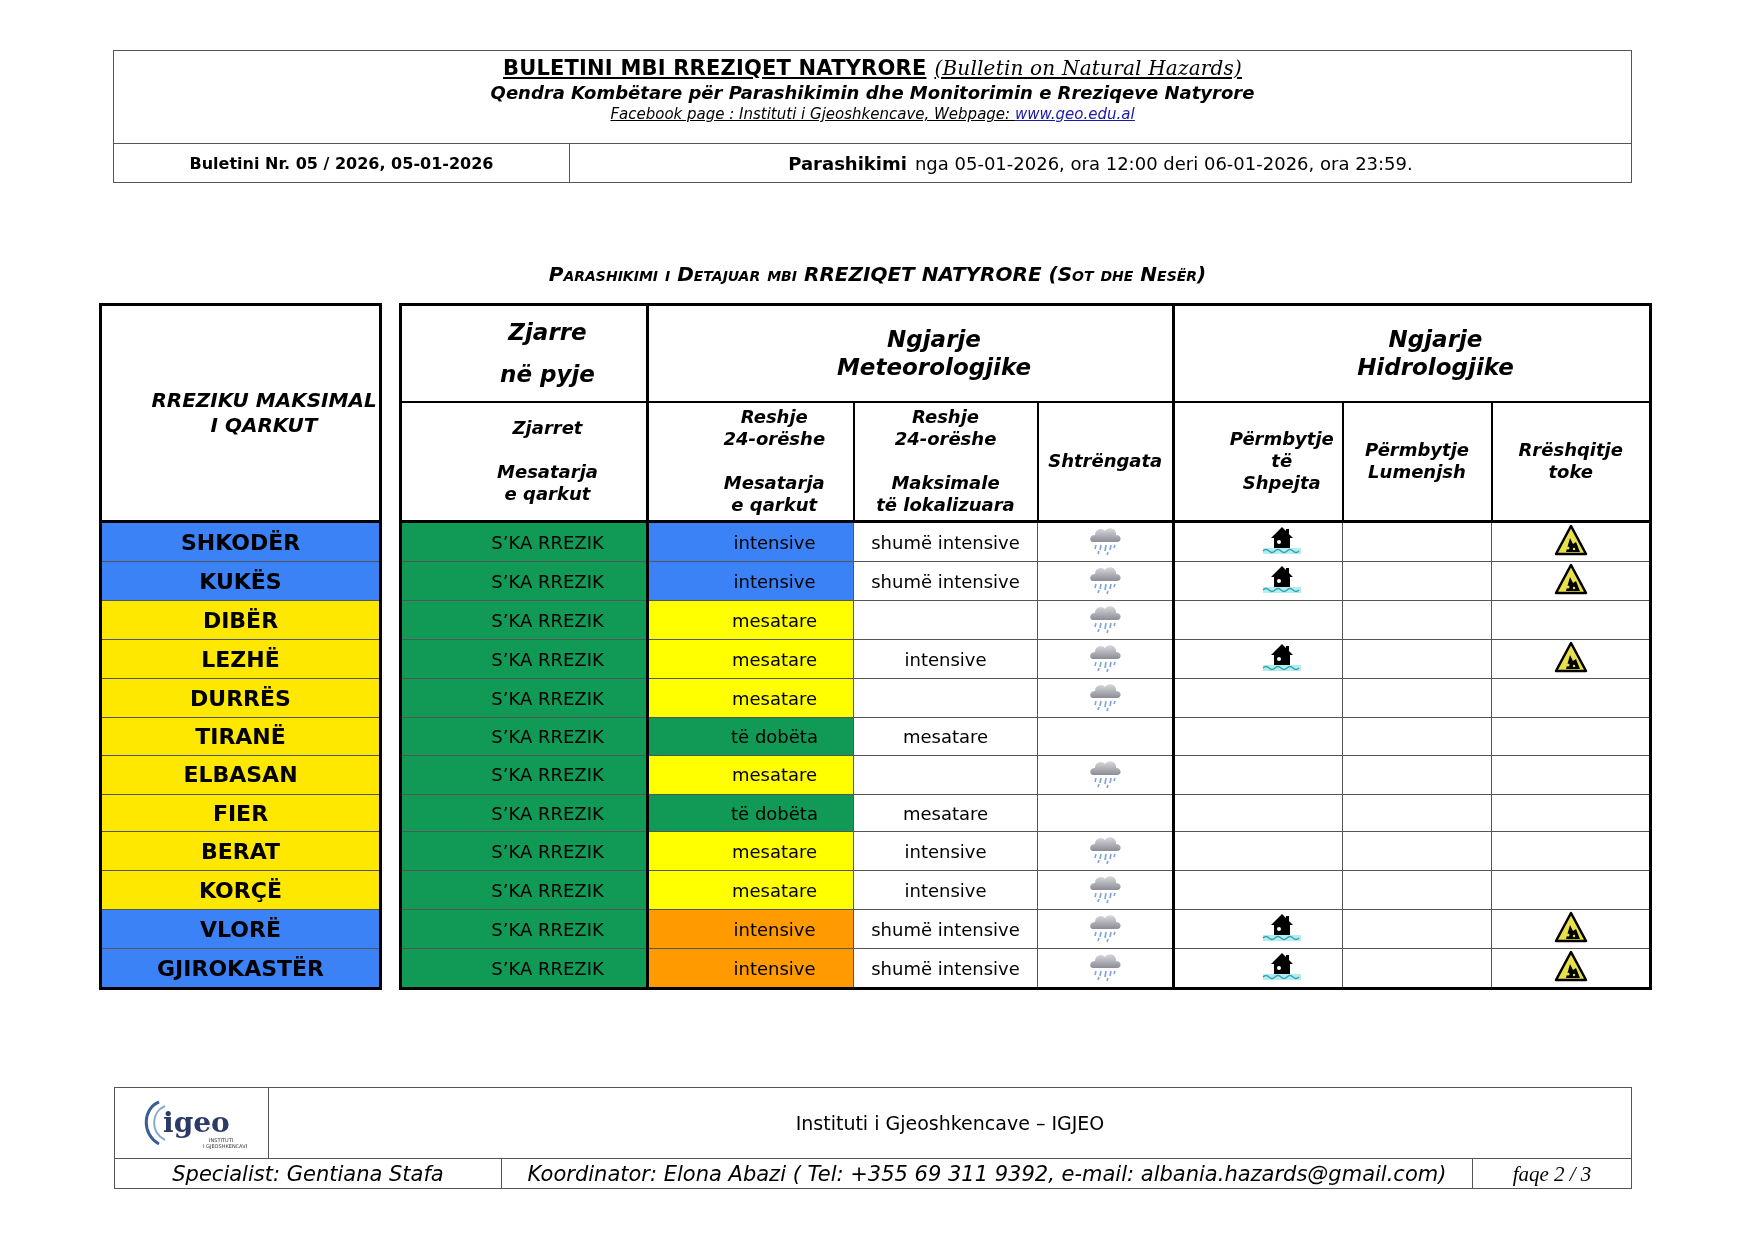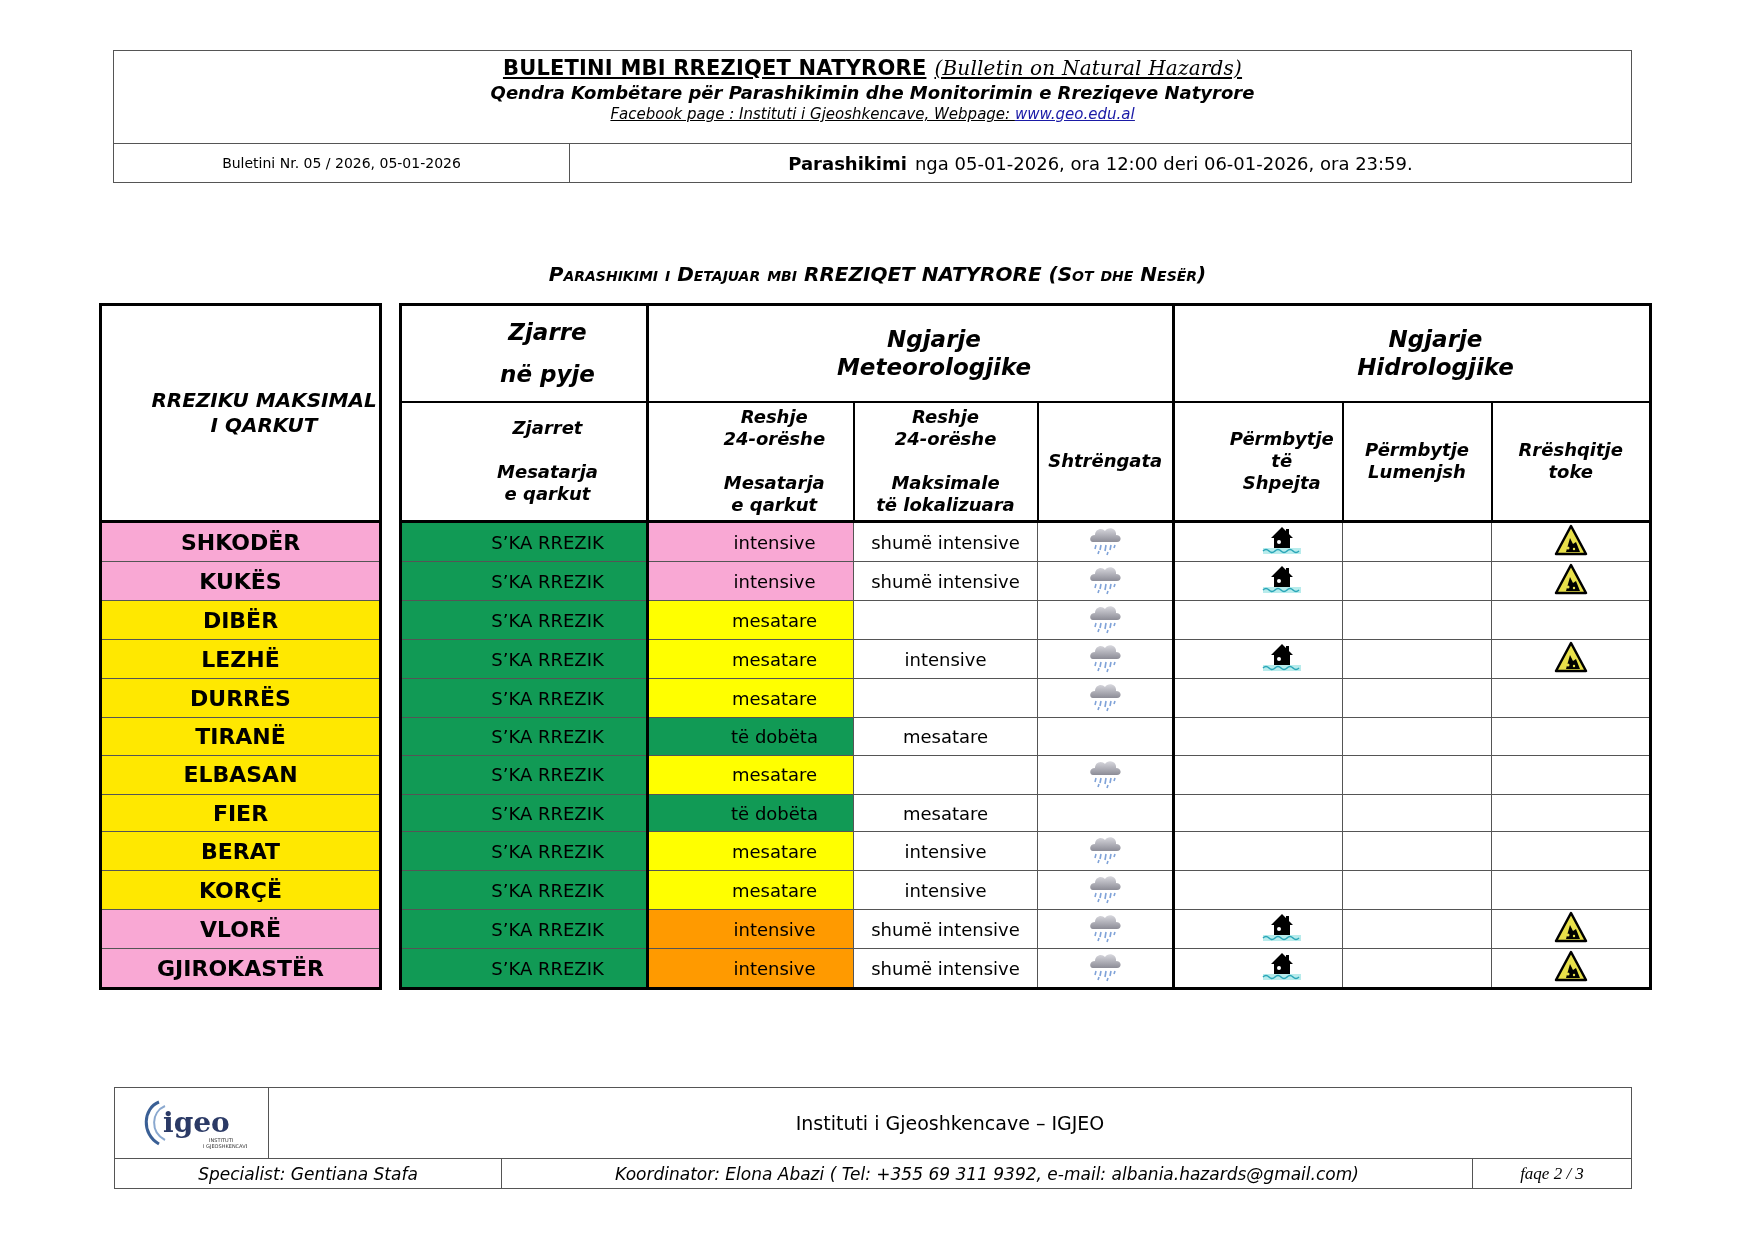--- a/index.html
+++ b/index.html
@@ -5,49 +5,49 @@
   html,body{margin:0;padding:0;background:#fff;}
   body{width:1755px;height:1241px;position:relative;font-family:"DejaVu Sans","Liberation Sans",sans-serif;color:#000;overflow:hidden;}
   .hdr{position:absolute;left:113px;top:50px;width:1519px;height:133px;border:1.5px solid #555;box-sizing:border-box;}
   .hdr-top{height:93px;border-bottom:1.5px solid #555;text-align:center;box-sizing:border-box;padding-top:5px;}
   .hdr-title{font-size:21px;font-weight:bold;letter-spacing:.2px;text-decoration:underline;}
   .hdr-title .en{font-family:"DejaVu Serif","Liberation Serif",serif;font-style:italic;font-weight:normal;font-size:20px;margin-left:8px;}
   .hdr-sub{font-size:18px;font-weight:bold;font-style:italic;margin-top:2px;}
   .hdr-links{font-size:15px;font-style:italic;text-decoration:underline;margin-top:2px;}
   .hdr-links a{color:#1a1aa6;text-decoration:underline;}
   .hdr-bottom{display:flex;height:38px;}
-  .hdr-nr{width:455px;border-right:1.5px solid #555;display:flex;align-items:center;justify-content:center;font-size:14px;font-weight:normal;}
+  .hdr-nr{width:455px;border-right:1.5px solid #555;display:flex;align-items:center;justify-content:center;font-size:16px;font-weight:bold;}
   .hdr-fc{flex:1;display:flex;align-items:center;justify-content:center;font-size:18px;}
   .hdr-fc b{margin-right:8px;}
   .sec-title{position:absolute;left:0;width:1755px;top:262px;text-align:center;font-size:20px;font-weight:bold;font-style:italic;}
   .sec-title .sc{font-variant:small-caps;}
   table.main{position:absolute;left:99px;top:303px;border-collapse:collapse;}
   table.main td{box-sizing:border-box;}
   .gap{width:20px;border:none;background:#fff;}
   .hcell{border:2px solid #000;text-align:center;font-weight:bold;font-style:italic;}
   .hgroup{font-size:23px;line-height:28px;height:97px;}
   .hsub{font-size:18px;line-height:22px;height:120px;}
   .rr-head{font-size:20px;line-height:25px;}
   .qcell{height:37.7px;font-size:22px;font-weight:bold;text-align:center;border-left:3px solid #000;border-right:3px solid #000;border-bottom:1.5px solid #555;}
   .dcell{height:37.7px;font-size:18px;text-align:center;border:1px solid #555;}
-  .c-or{background:#f9a8d4;margin-left:24px;}
+  .c-or{background:#3b82f6;margin-left:24px;}
   .c-ye{background:#ffe800;}
   .c-gr{background:#119a55;}
   .c-yl{background:#ffff00;}
   .c-orx{background:#ff9a00;}
   .thickL{border-left:3px solid #000 !important;padding-left:48px;}
   .thickR{border-right:3px solid #000 !important;}
   .thickB{border-bottom:3px solid #000 !important;}
   .thickT{border-top:3px solid #000 !important;}
   .ico{display:inline-block;vertical-align:middle;}
   .ftr{position:absolute;left:114px;top:1087px;width:1518px;height:102px;border:1.5px solid #555;box-sizing:border-box;}
   .ftr-top{display:flex;height:70px;border-bottom:1.5px solid #555;}
   .ftr-logo{width:153px;border-right:1.5px solid #555;display:flex;align-items:center;justify-content:center;}
   .ftr-inst{flex:1;display:flex;align-items:center;justify-content:center;font-size:19px;}
-  .ftr-bot{display:flex;height:30px;font-size:17px;font-style:italic;}
+  .ftr-bot{display:flex;height:30px;font-size:21px;font-style:italic;}
   .ftr-bot > div{display:flex;align-items:center;justify-content:center;}
   .ftr-spec{width:386px;border-right:1.5px solid #555;}
   .ftr-coord{flex:1;border-right:1.5px solid #555;}
   .ftr-page{width:158px;font-family:Liberation Serif, serif;text-align:center;}
 </style>
 </head>
 <body>
 
 <div class="hdr">
   <div class="hdr-top">

